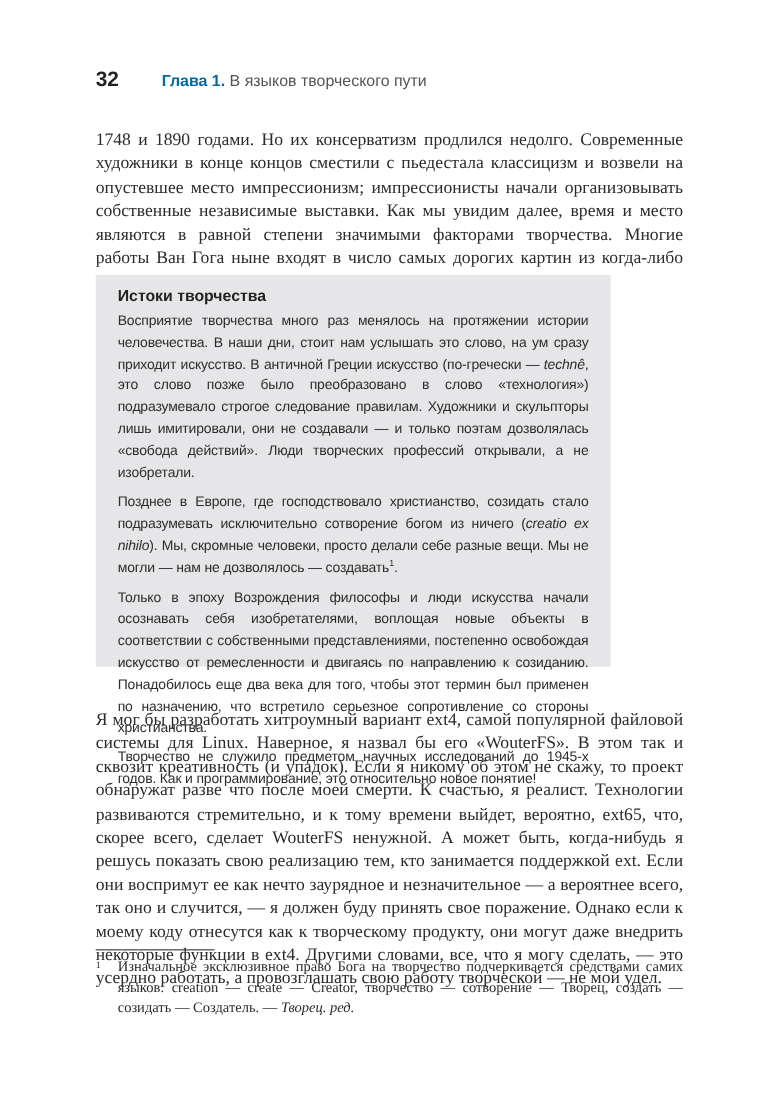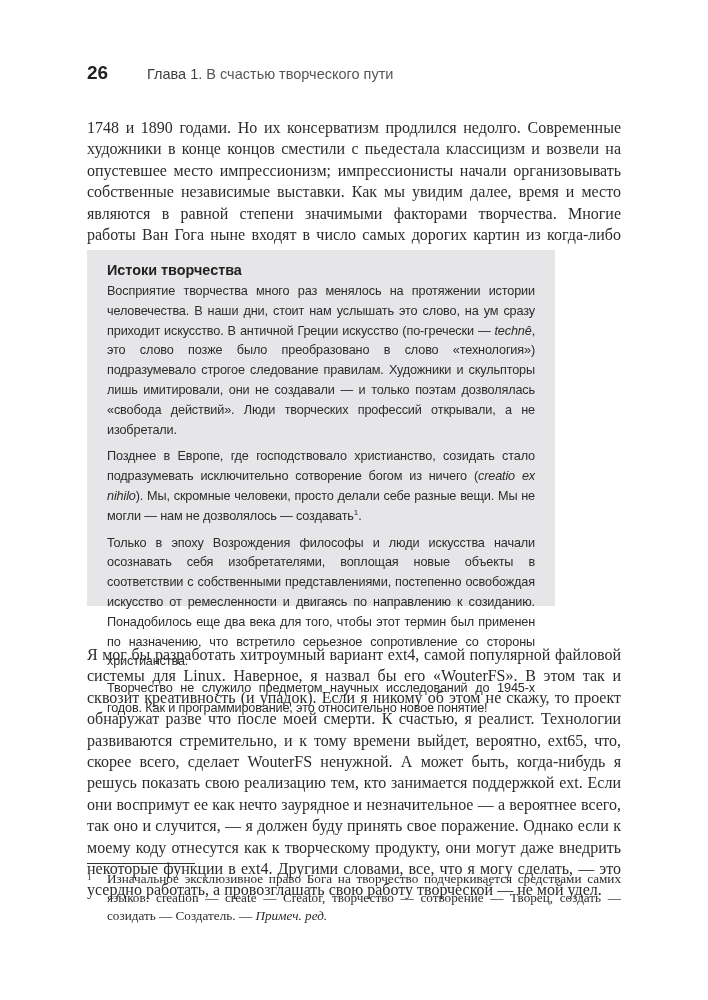--- a/index.html
+++ b/index.html
@@ -1,43 +1,43 @@
 <!DOCTYPE html>
 <html><head>
 <meta charset="utf-8">
 <style>
   html, body { margin: 0; padding: 0; background: #ffffff; }
   body { width: 708px; height: 1000px; position: relative; overflow: hidden; color: #2a2a2a; }
   .header { position: absolute; left: 87px; top: 62px; height: 24px; display: flex; align-items: baseline; }
   .page-num { font-family: "Liberation Sans", sans-serif; font-weight: bold; font-size: 19px; color: #222; width: 60px; }
   .running-head { font-family: "Liberation Sans", sans-serif; font-size: 14.5px; color: #555; }
-  .running-head .ch { font-weight: normal; color: #404040; }
+  .running-head .ch { font-weight: bold; color: #0369a1; }
   .body-text { position: absolute; left: 87px; width: 534px; font-family: "Liberation Serif", serif; font-size: 16px; line-height: 21.4px; text-align: justify; color: #2b2b2b; }
   .body-text p { margin: 0; text-align: justify; }
   .p1 { top: 117px; }
   .p2 { top: 644px; }
   .sidebar { position: absolute; left: 87px; top: 250px; width: 468px; height: 356px; background: #e6e6e8; box-sizing: border-box; padding: 10px 20px 0 20px; font-family: "Liberation Sans", sans-serif; color: #2c2c2c; }
   .sidebar h3 { margin: 0 0 2px 0; font-size: 14.4px; font-weight: bold; line-height: 20px; color: #222; }
   .sidebar p { margin: 0 0 7px 0; font-size: 12.7px; line-height: 19.8px; text-align: justify; letter-spacing: -0.15px; }
   .sidebar p i { }
   .footnote-rule { position: absolute; left: 87px; top: 863px; width: 108px; border-top: 1px solid #333; }
   .footnote { position: absolute; left: 87px; top: 870px; width: 534px; font-family: "Liberation Serif", serif; font-size: 13.2px; line-height: 18.6px; color: #2b2b2b; display: flex; }
   .fn-mark { width: 20px; font-size: 9px; line-height: 14px; flex: none; }
   .fn-text { flex: 1; text-align: justify; }
   .fn-text i { font-style: italic; }
   sup { font-size: 8px; vertical-align: super; line-height: 0; }
 </style>
 </head>
 <body>
 
 <div class="header">
-  <span class="page-num">26</span>
+  <span class="page-num">32</span>
   <span class="running-head">
     <span class="ch">Глава 1.</span>
-    <span>В счастью творческого пути</span>
+    <span>В языков творческого пути</span>
   </span>
 </div>
 
 <div class="body-text p1">
   <p>1748 и 1890 годами. Но их консерватизм продлился недолго. Современные художники в конце концов сместили с пьедестала классицизм и возвели на опустевшее место импрессионизм; импрессионисты начали организовывать собственные независимые выставки. Как мы увидим далее, время и место являются в равной степени значимыми факторами творчества. Многие работы Ван Гога ныне входят в число самых дорогих картин из когда-либо проданных.</p>
 </div>
 
 <div class="sidebar">
   <h3>Истоки творчества</h3>
   <p><span>Восприятие творчества много раз менялось на протяжении истории человечества. В наши дни, стоит нам услышать это слово, на ум сразу приходит искусство. В античной Греции искусство (по-гречески — </span><i>technê</i><span>, это слово позже было преобразовано в слово «технология») подразумевало строгое следование правилам. Художники и скульпторы лишь имитировали, они не создавали — и только поэтам дозволялась «свобода действий». Люди творческих профессий открывали, а не изобретали.</span></p>
@@ -46,14 +46,14 @@
   <p>Творчество не служило предметом научных исследований до 1945-х годов. Как и программирование, это относительно новое понятие!</p>
 </div>
 
 <div class="body-text p2">
   <p>Я мог бы разработать хитроумный вариант ext4, самой популярной файловой системы для Linux. Наверное, я назвал бы его «WouterFS». В этом так и сквозит креативность (и упадок). Если я никому об этом не скажу, то проект обнаружат разве что после моей смерти. К счастью, я реалист. Технологии развиваются стремительно, и к тому времени выйдет, вероятно, ext65, что, скорее всего, сделает WouterFS ненужной. А может быть, когда-нибудь я решусь показать свою реализацию тем, кто занимается поддержкой ext. Если они воспримут ее как нечто заурядное и незначительное — а вероятнее всего, так оно и случится, — я должен буду принять свое поражение. Однако если к моему коду отнесутся как к творческому продукту, они могут даже внедрить некоторые функции в ext4. Другими словами, все, что я могу сделать, — это усердно работать, а провозглашать свою работу творческой — не мой удел.</p>
 </div>
 
 <div class="footnote-rule"></div>
 <div class="footnote">
   <span class="fn-mark">1</span>
-  <span class="fn-text"><span>Изначальное эксклюзивное право Бога на творчество подчеркивается средствами самих языков: creation — create — Creator, творчество — сотворение — Творец, создать — созидать — Создатель. — </span><i>Примеч. ред.</i></span>
+  <span class="fn-text"><span>Изначальное эксклюзивное право Бога на творчество подчеркивается средствами самих языков: creation — create — Creator, творчество — сотворение — Творец, создать — созидать — Создатель. — </span><i>Творец. ред.</i></span>
 </div>
 
 </body></html>

